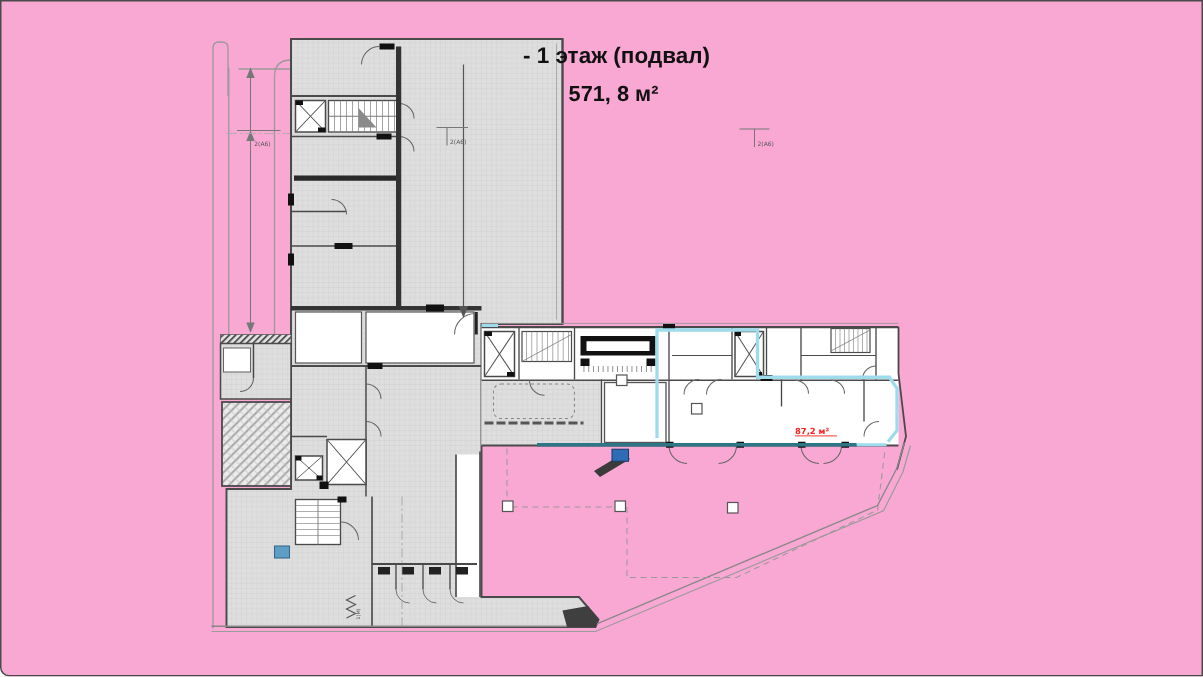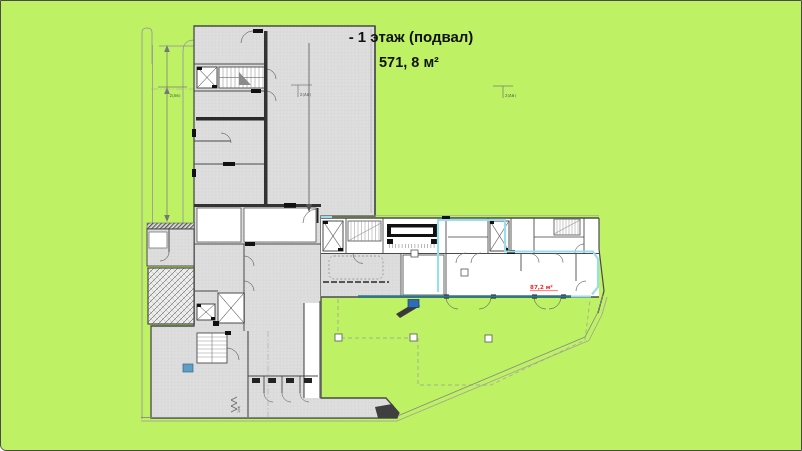--- a/index.html
+++ b/index.html
@@ -1,19 +1,19 @@
 <!DOCTYPE html>
 <html><head>
 <meta charset="utf-8">
 <style>
   html,body{margin:0;padding:0;background:#ffffff;}
   body{font-family:"Liberation Sans", sans-serif;}
   .page{
     position:relative;width:800px;height:449px;margin:0;
-    background:#bef264;border:1px solid #4a4a4a;border-radius:0 0 0 6px;
+    background:#f9a8d4;border:1px solid #4a4a4a;border-radius:0 0 0 6px;
     overflow:hidden;
   }
   svg{display:block;}
   .title-text{font-family:"Liberation Sans", sans-serif;font-weight:bold;fill:#111;}
   .tiny{font-family:"DejaVu Sans", sans-serif;fill:#555;}
   .redlbl{font-family:"DejaVu Sans", sans-serif;font-weight:bold;}
 </style>
 </head>
 <body>
 

